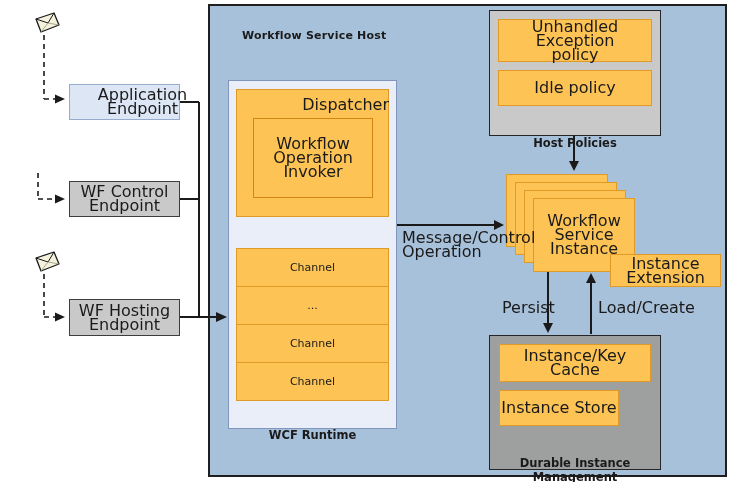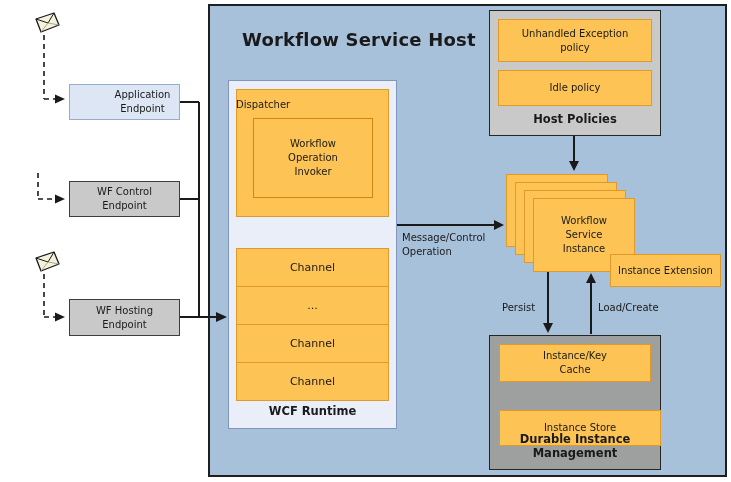--- a/index.html
+++ b/index.html
@@ -9,42 +9,42 @@
     --light-blue-fill:#DCE6F4; --light-blue-border:#97ABCD;
     --runtime-fill:#E9EEF8; --runtime-border:#8096BE;
     --ink:#1A1A1A;
   }
   html,body{margin:0;padding:0;background:#fff;}
   #diagram{
     position:relative;width:731px;height:482px;background:#fff;overflow:hidden;
     font-family:"DejaVu Sans","Liberation Sans",sans-serif;color:var(--ink);
   }
   .abs{position:absolute;box-sizing:border-box;}
-  .lbl{font-size:10px;line-height:14px;white-space:pre-line;}
+  .lbl{font-size:16px;line-height:14px;white-space:pre-line;}
   .box{display:flex;align-items:center;justify-content:center;text-align:center;}
   .orange{background:var(--orange-fill);border:1.5px solid var(--orange-border);}
   .grayb{background:var(--gray-fill);border:1.5px solid var(--gray-border);}
-  .title{font-size:18px;font-weight:bold;letter-spacing:.2px;}
-  .sect-title{font-size:11.5px;font-weight:bold;text-align:center;white-space:pre-line;line-height:14px;}
+  .title{font-size:11px;font-weight:bold;letter-spacing:.2px;}
+  .sect-title{font-size:11.5px;font-weight:bold;text-align:center;white-space:pre-line;line-height:14px;margin-top:24px;}
   #connect{position:absolute;left:0;top:0;pointer-events:none;z-index:30;}
   .chan-row{height:37px;display:flex;align-items:center;justify-content:center;font-size:11px;}
   .chan-row + .chan-row{border-top:1.5px solid var(--orange-border);}
 </style>
 </head>
 <body>
 
 <div id="diagram">
 
   <div class="abs" style="left:208px;top:4px;width:519px;height:473px;background:var(--panel-blue);border:2px solid var(--panel-border);"></div>
   <div class="abs title" style="left:242px;top:29px;">Workflow Service Host</div>
 
   <div class="abs" style="left:228px;top:80px;width:169px;height:349px;background:var(--runtime-fill);border:1.5px solid var(--runtime-border);"></div>
 
   <div class="abs orange" style="left:236px;top:89px;width:153px;height:128px;"></div>
-  <div class="abs lbl" style="left:236px;top:98px;width:153px;text-align:left;">Dispatcher</div>
+  <div class="abs lbl" style="left:236px;top:98px;width:153px;text-align:right;">Dispatcher</div>
   <div class="abs orange box lbl" style="left:253px;top:118px;width:120px;height:80px;border-color:#D2860F;">Workflow
 Operation
 Invoker</div>
 
   <div class="abs" style="left:236px;top:248px;width:153px;background:var(--orange-fill);border:1.5px solid var(--orange-border);">
     <div class="chan-row">Channel</div>
     <div class="chan-row">...</div>
     <div class="chan-row">Channel</div>
     <div class="chan-row">Channel</div>
   </div>
@@ -79,21 +79,21 @@
   <div class="abs orange" style="left:524px;top:190px;width:102px;height:73px;"></div>
   <div class="abs orange box lbl" style="left:533px;top:198px;width:102px;height:74px;">Workflow
 Service
 Instance</div>
 
   <div class="abs orange box lbl" style="left:610px;top:254px;width:111px;height:33px;z-index:5;">Instance Extension</div>
 
   <div class="abs" style="left:489px;top:335px;width:172px;height:135px;background:var(--dark-gray-fill);border:1.5px solid #262626;"></div>
   <div class="abs box lbl orange" style="left:499px;top:344px;width:152px;height:38px;">Instance/Key
 Cache</div>
-  <div class="abs box lbl orange" style="left:499px;top:390px;width:162px;height:36px;margin-top:20px;">Instance Store</div>
+  <div class="abs box lbl orange" style="left:499px;top:390px;width:120px;height:36px;">Instance Store</div>
   <div class="abs sect-title" style="left:489px;top:432px;width:172px;">Durable Instance
 Management</div>
 
   <div class="abs lbl" style="left:402px;top:231px;width:102px;">Message/Control
 Operation</div>
   <div class="abs lbl" style="left:502px;top:301px;">Persist</div>
   <div class="abs lbl" style="left:598px;top:301px;">Load/Create</div>
 
   <svg id="connect" width="731" height="482" viewBox="0 0 731 482">
     <g stroke="#1a1a1a" stroke-width="2" fill="none">

